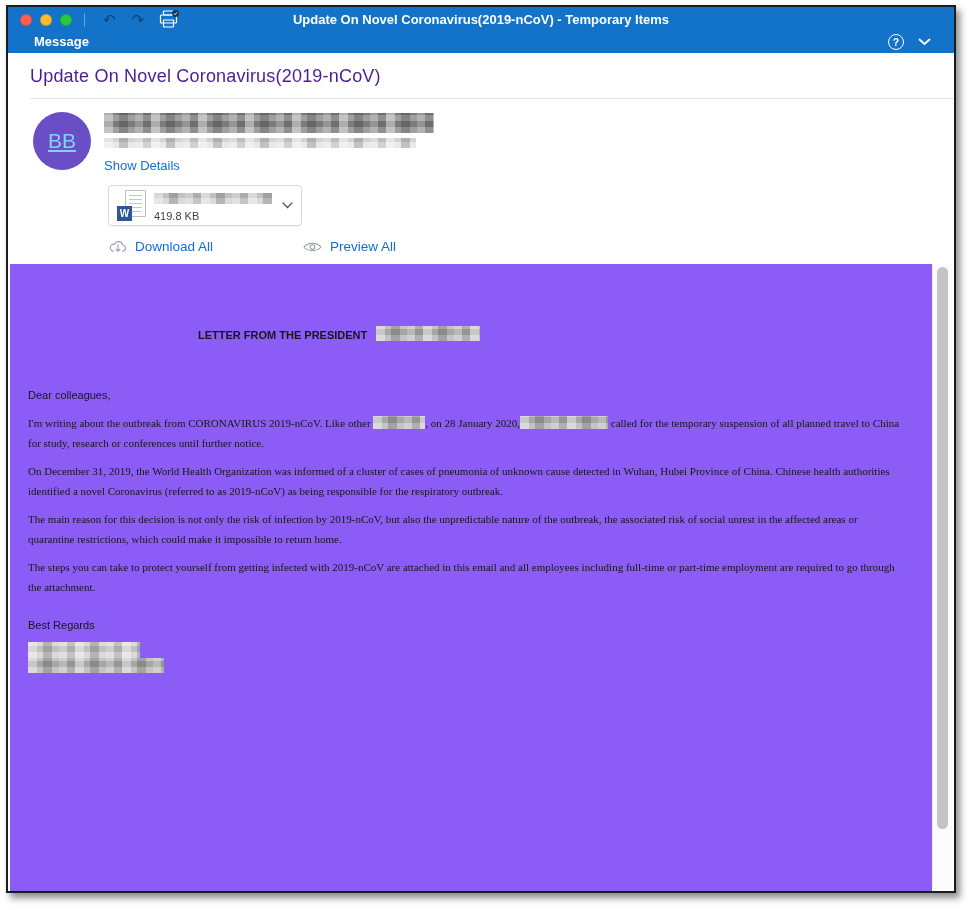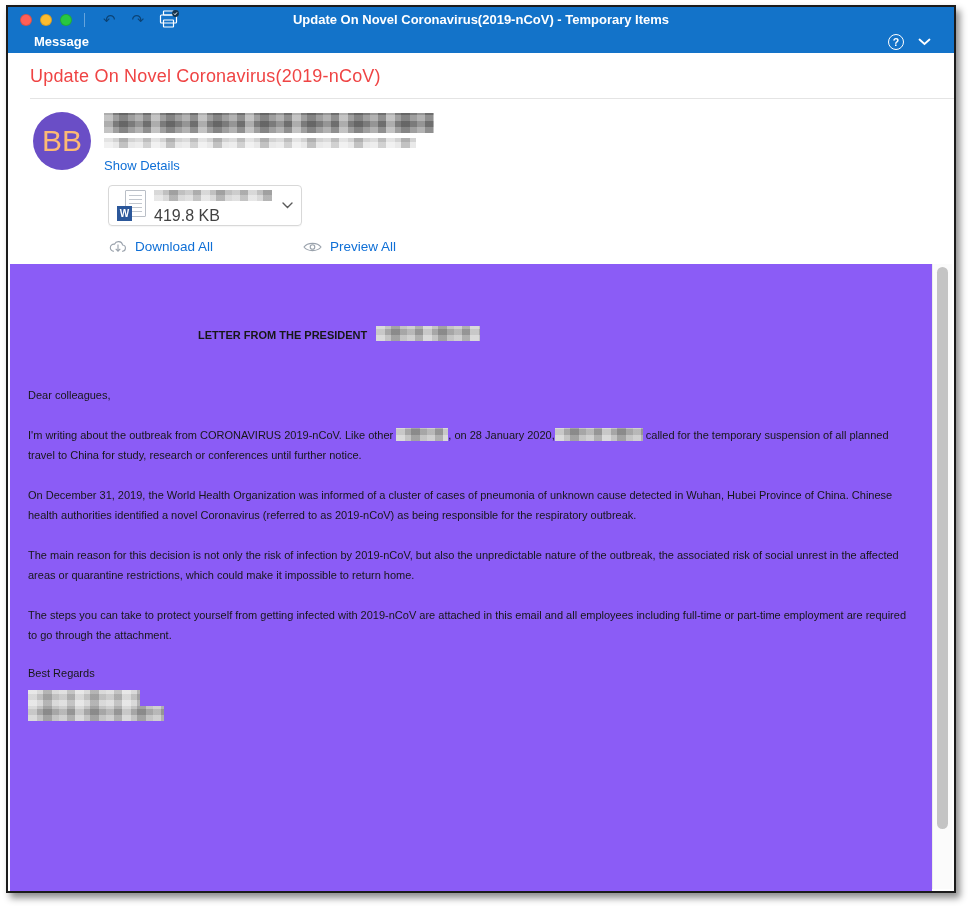--- a/index.html
+++ b/index.html
@@ -28,26 +28,26 @@
     text-align:center; color:#fff; font-size:13px; font-weight:bold; pointer-events:none;}
   
   .ribbon{height:21px; background:var(--blue); display:flex; align-items:center; padding:0 23px 2px 26px;}
   .tab-message{color:#fff; font-size:13px; font-weight:bold; cursor:pointer;}
   .ribbon-right{margin-left:auto; display:flex; align-items:center; gap:14px;}
   .help-icon{width:16px; height:16px; border:1.4px solid #fff; border-radius:50%;
     color:#fff; font-size:10.5px; font-weight:bold; display:flex; align-items:center;
     justify-content:center; cursor:pointer;}
   
   .subject-row{padding:13px 0 11px 22px;}
-  .subject{font-size:18px; font-weight:400; color:#ef4444; letter-spacing:.2px;}
+  .subject{font-size:18px; font-weight:400; color:#4c1d95; letter-spacing:.2px;}
   .divider1{border-top:1px solid #e4e4e4; margin-left:22px;}
   
   .sender{display:flex; padding:13px 0 0 25px;}
-  .avatar{width:58px; height:58px; border-radius:50%; background:var(--purple); color:#fdba74;
-    font-size:30px; display:flex; align-items:center; justify-content:center; flex:0 0 auto;}
+  .avatar{width:58px; height:58px; border-radius:50%; background:var(--purple); color:#7dd3fc;
+    font-size:21px; display:flex; align-items:center; justify-content:center; flex:0 0 auto;text-decoration:underline;}
   .sender-meta{margin-left:13px; padding-top:1px;}
   .date{font-size:13px; color:#5c5c5c; margin-top:6px;}
   .show-details{font-size:13px; color:var(--link); margin-top:7px; cursor:pointer; display:inline-block;}
   
   .px{display:inline-block; vertical-align:middle;
     background-image:
       repeating-linear-gradient(90deg, rgba(255,255,255,.38) 0 9px, rgba(0,0,0,0) 9px 15px,
         rgba(0,0,0,.17) 15px 24px, rgba(0,0,0,0) 24px 31px,
         rgba(255,255,255,.20) 31px 39px, rgba(0,0,0,.10) 39px 47px),
       repeating-linear-gradient(0deg, rgba(255,255,255,.22) 0 6px, rgba(0,0,0,.07) 6px 12px);}
@@ -60,33 +60,33 @@
     border-radius:4px; display:flex; align-items:center; padding:0 8px; cursor:pointer;
     box-shadow:0 1px 1px rgba(0,0,0,.04); position:relative;}
   .docicon{position:relative; width:30px; height:31px; flex:0 0 auto;}
   .doc-page{position:absolute; right:1px; top:0; width:21px; height:27px; background:#fff;
     border:1px solid #b9bec6; border-radius:1px;}
   .doc-lines{position:absolute; left:3px; right:3px; top:4px; bottom:3px;
     background:repeating-linear-gradient(180deg, #c2c7ce 0 1.5px, transparent 1.5px 4px);}
   .w-badge{position:absolute; left:0; bottom:0; width:15px; height:15px; background:#2b579a;
     color:#fff; font-size:10px; font-weight:bold; display:flex; align-items:center; justify-content:center;}
   .attach-meta{margin-left:7px; flex:1;}
-  .attach-size{font-size:16px; color:#424242; margin-top:3px;}
+  .attach-size{font-size:11px; color:#424242; margin-top:3px;}
   .attach-chev{flex:0 0 auto; margin-left:4px; cursor:pointer; display:flex;}
   .attach-actions{display:flex; align-items:center; gap:9px; margin:13px 0 0 101px;}
   .action-link{display:flex; align-items:center; gap:8px; cursor:pointer;}
   .action-label{font-size:13.5px; color:var(--link);}
   .action-gap{width:72px;}
   .divider2{border-top:1px solid #dcdcdc; margin:12px 10px 0 10px;}
   
   .mail-body{position:absolute; left:2px; right:22px; top:257px; bottom:0; background:#8b5cf6;
     padding:62px 26px 8px 18px; font-size:11px; line-height:19.5px; color:#171717;}
   .heading{margin-left:170px; font-weight:bold;}
   .salutation{margin-top:40px;}
-  .para{margin-top:21px;}
+  .para{margin-top:9px;font-family:Liberation Serif, serif;}
   .closing{margin-top:42px;}
   .regards{margin-top:19px;}
   .sig{margin-top:37px; line-height:19px;}
   .sig-redact{margin-top:6px;}
   .stack{display:block;}
   
   .scroll-track{position:absolute; top:257px; bottom:2px; right:2px; width:20px;
     background:#fbfbfb; border-left:1px solid #ececec;}
   .scroll-thumb{position:absolute; top:3px; right:4px; width:11px; height:562px;
     background:#c4c4c4; border-radius:6px; cursor:grab;}

